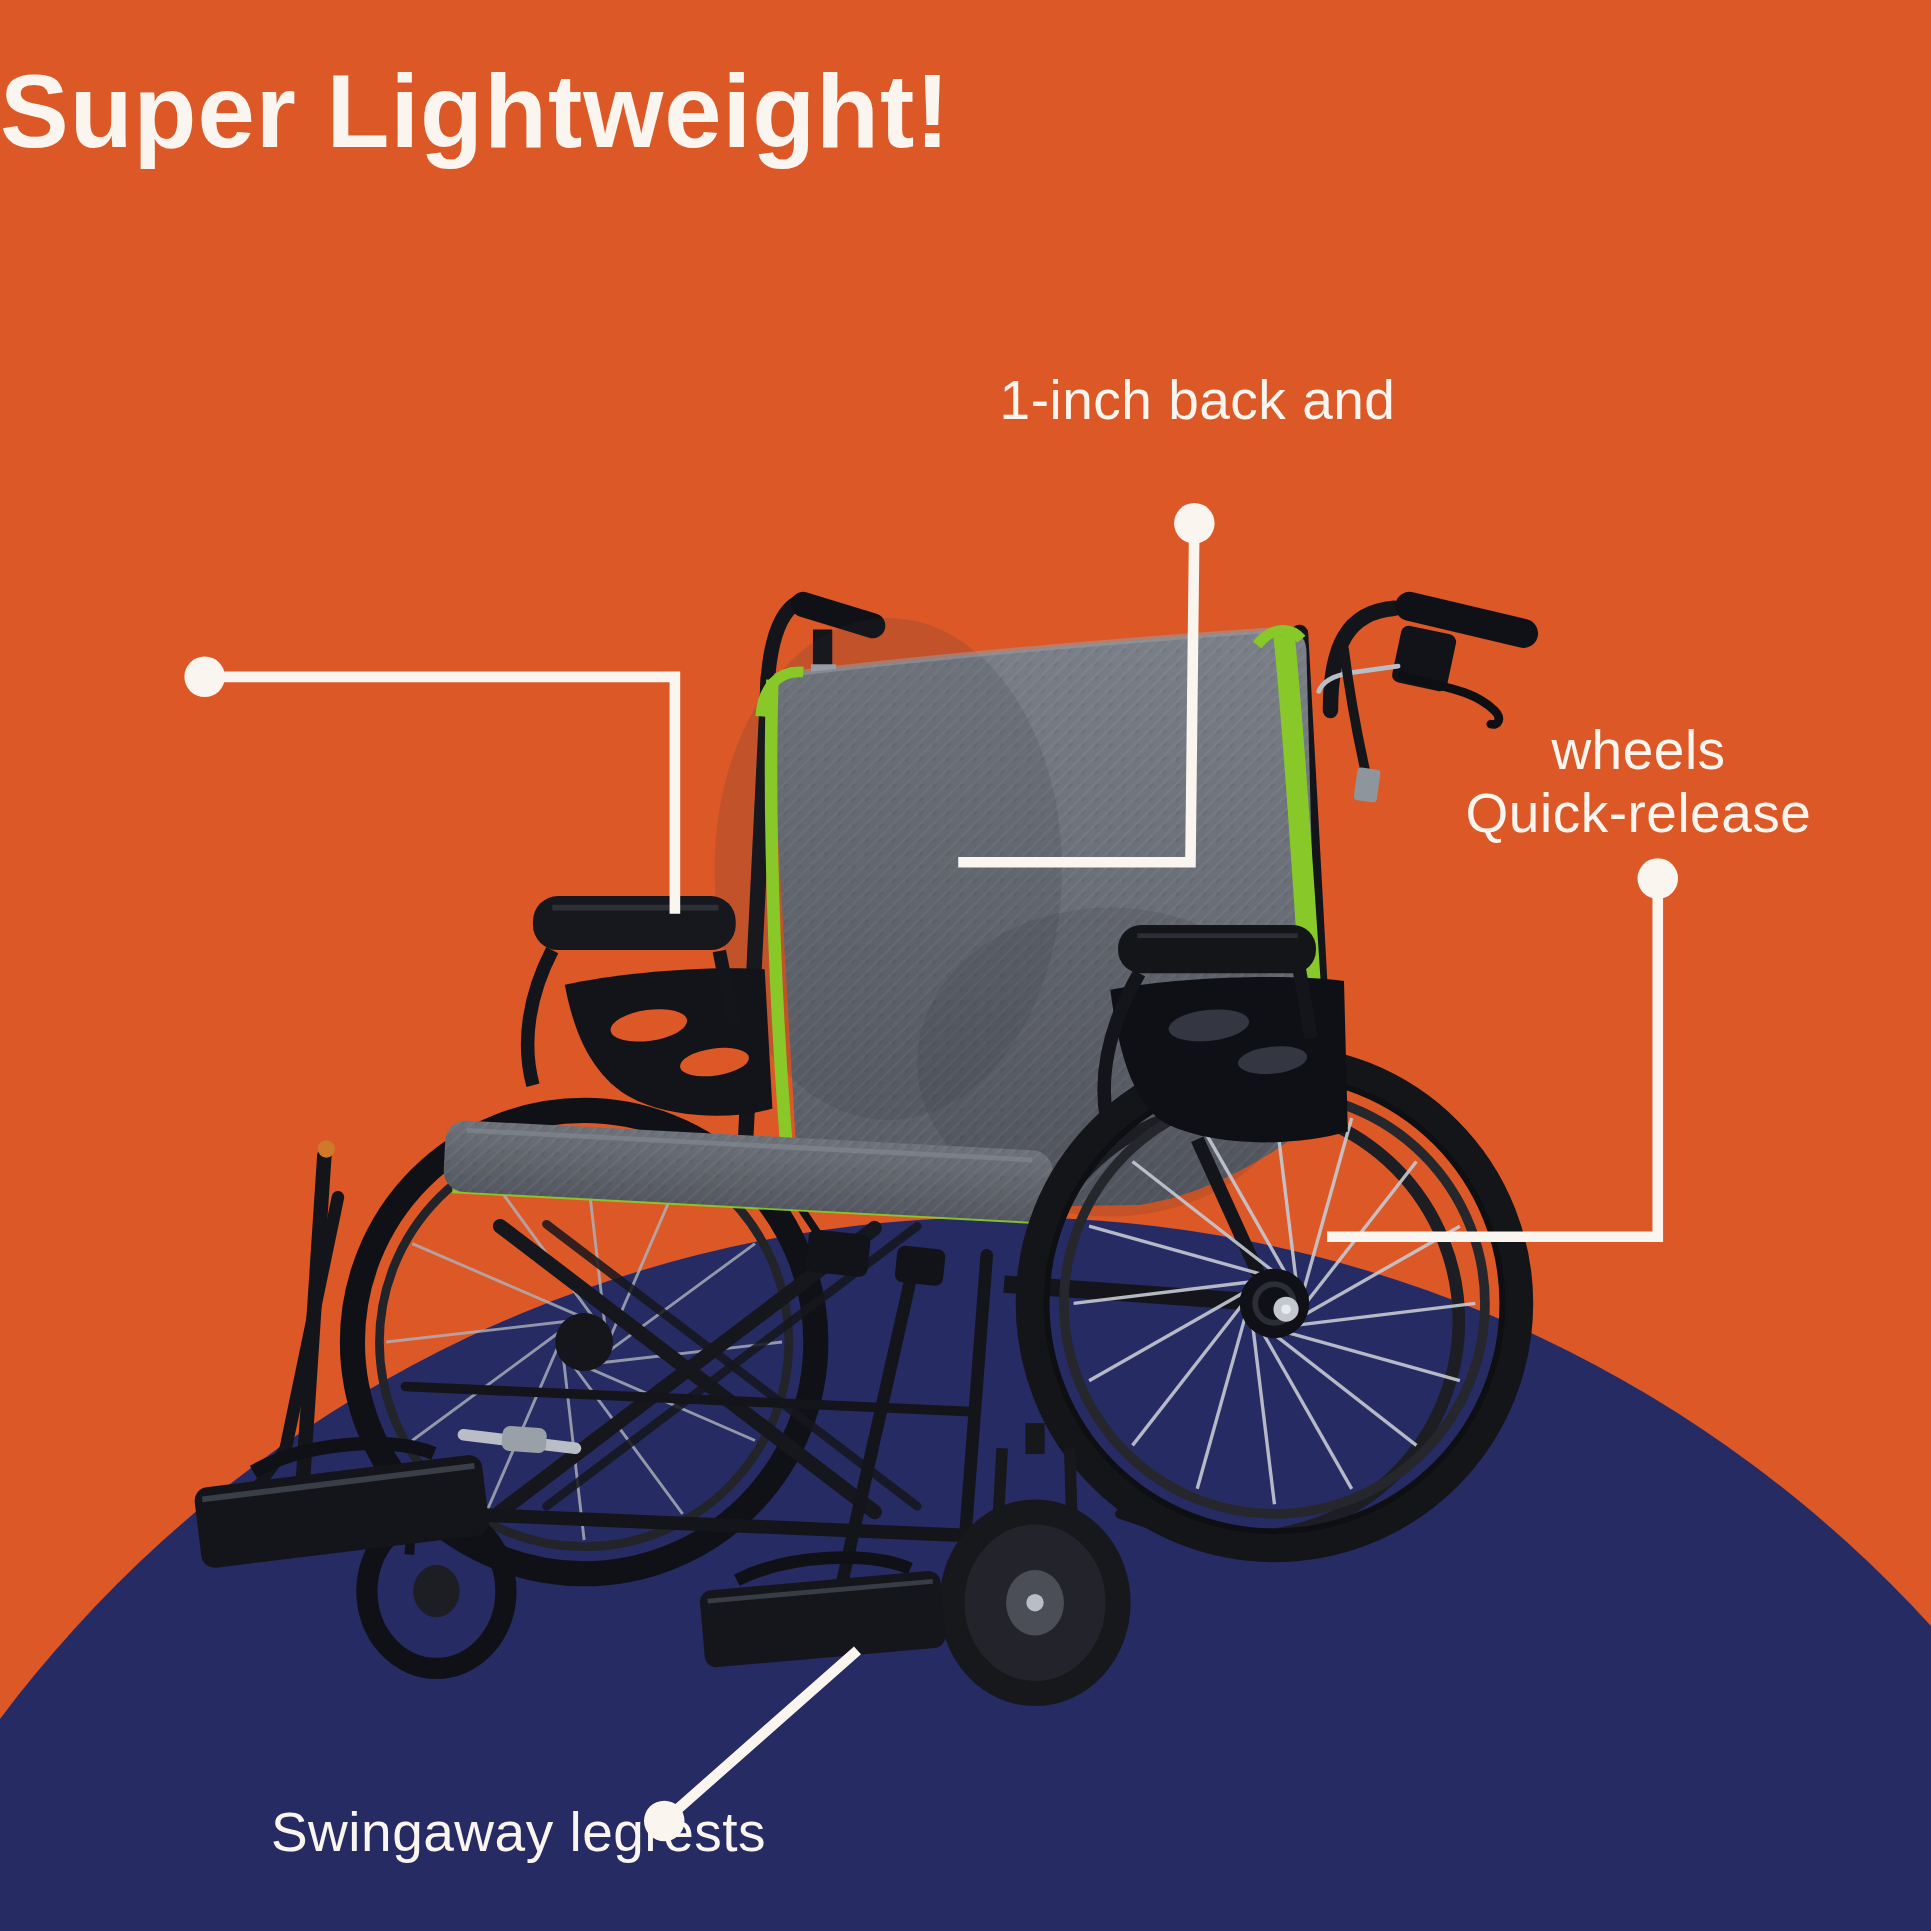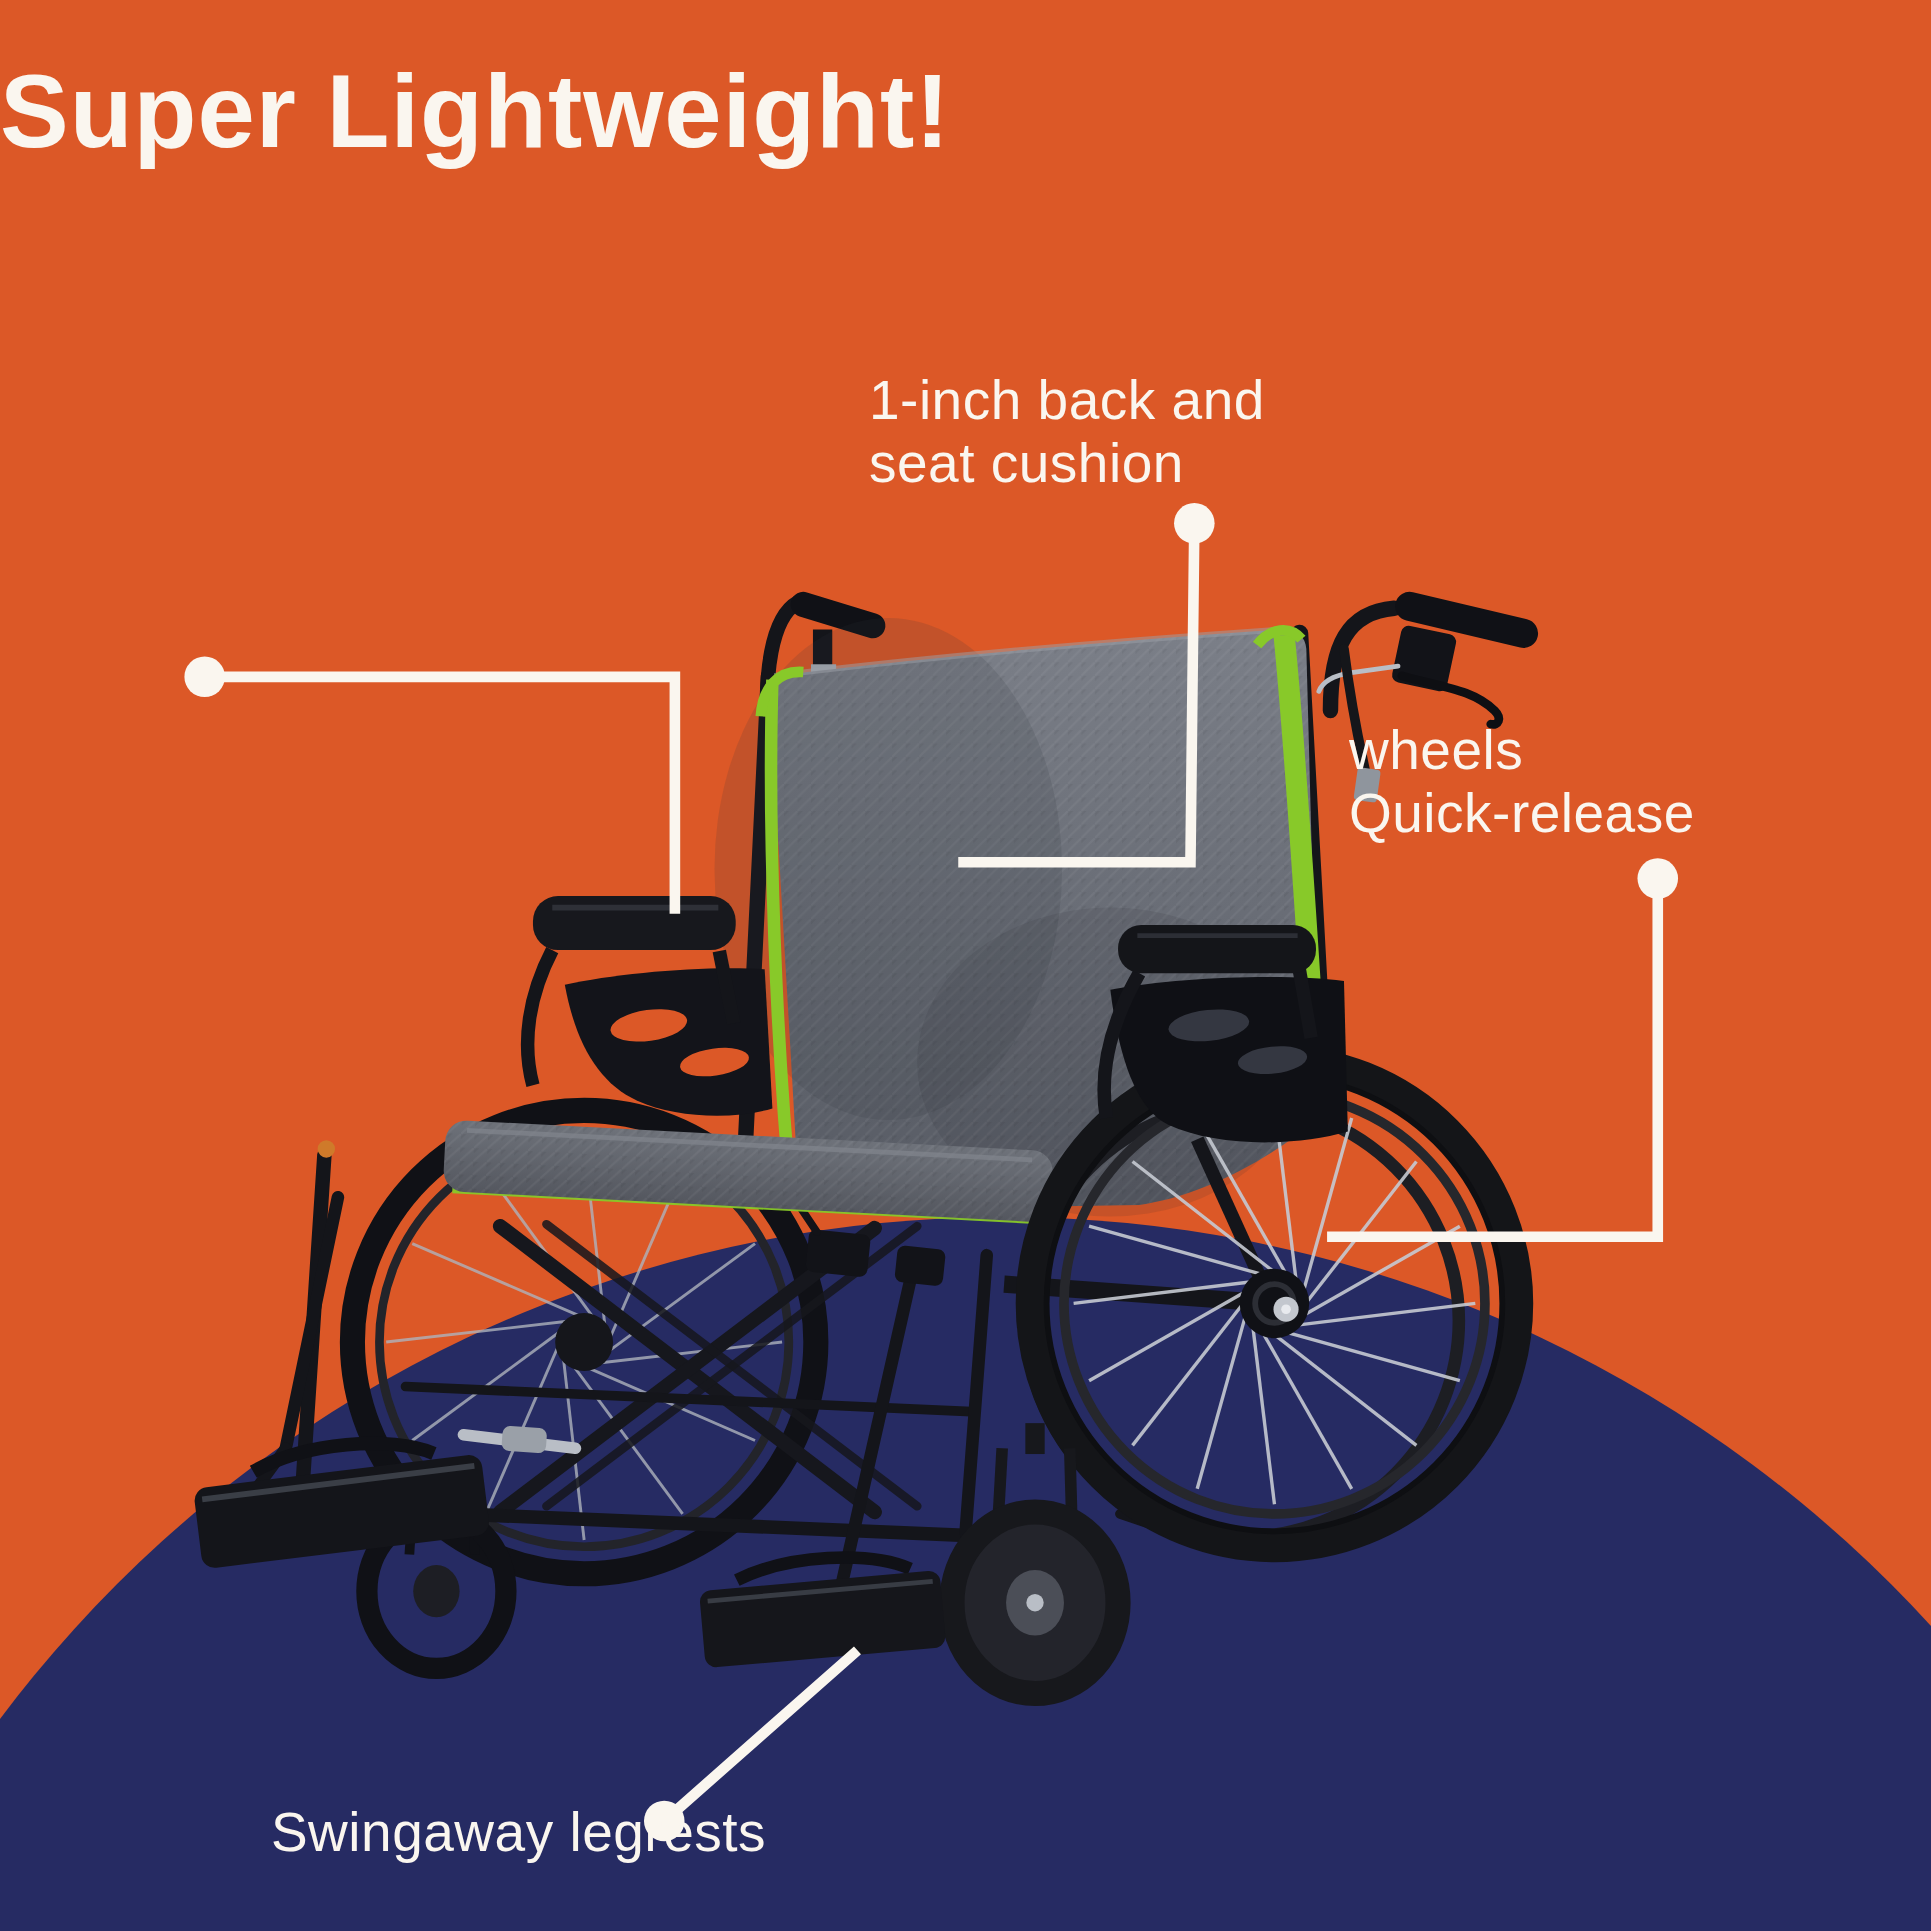--- a/index.html
+++ b/index.html
@@ -33,21 +33,21 @@
     font-weight:bold;
     letter-spacing:1px;
     color:var(--text);
   }
   .callout-label{
     position:absolute;
     color:var(--text);
     font-size:55px;
     font-weight:400;
     letter-spacing:0.5px;
-    text-align:left;
+    text-align:center;
     line-height:63px;
   }
   .label-armrests{left:39px;top:509px;width:386px;line-height:77px;}
   .label-cushion{left:869px;top:369px;width:657px;}
   .label-wheels{left:1349px;top:719px;width:579px;}
   .label-legrests{left:90px;top:1798px;width:676px;text-align:right;line-height:68px;}
 </style>
 </head>
 <body>
 
@@ -247,21 +247,20 @@
   </g>
 </svg>
 
 <h1 class="page-title">Super Lightweight!</h1>
 
 <div class="callout-label label-armrests">
 </div>
 
 <div class="callout-label label-cushion">
   <div>1-inch back and</div>
-  <div>seat cushion</div>
 </div>
 
 <div class="callout-label label-wheels">
   <div>wheels</div>
   <div>Quick-release</div>
 </div>
 
 <div class="callout-label label-legrests">
   <div>Swingaway legrests</div>
 </div>

